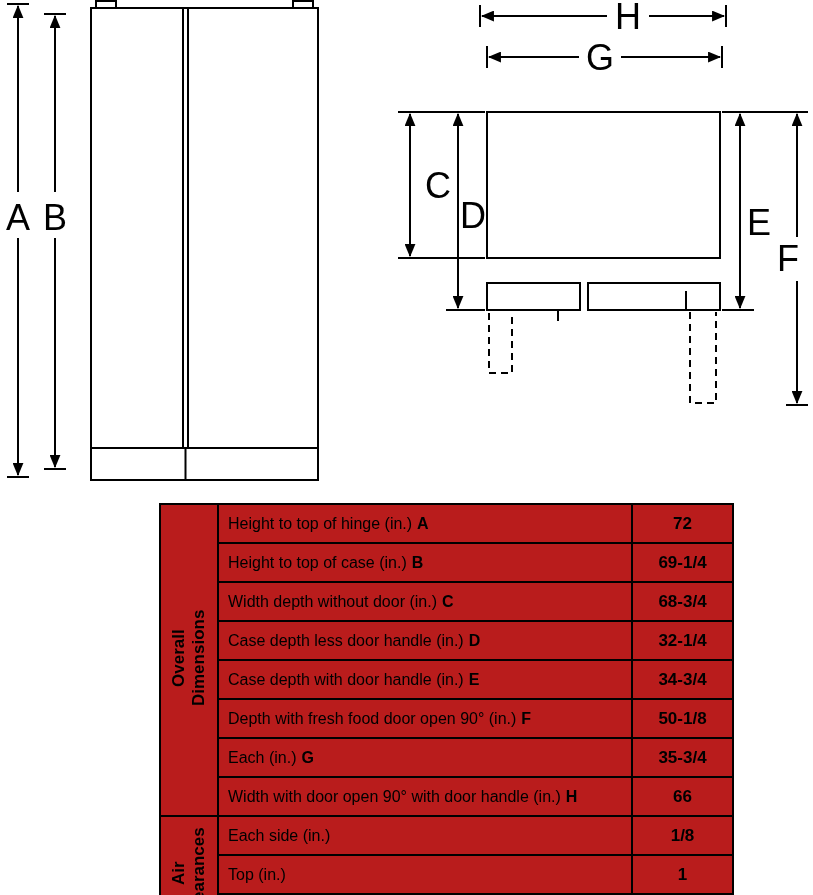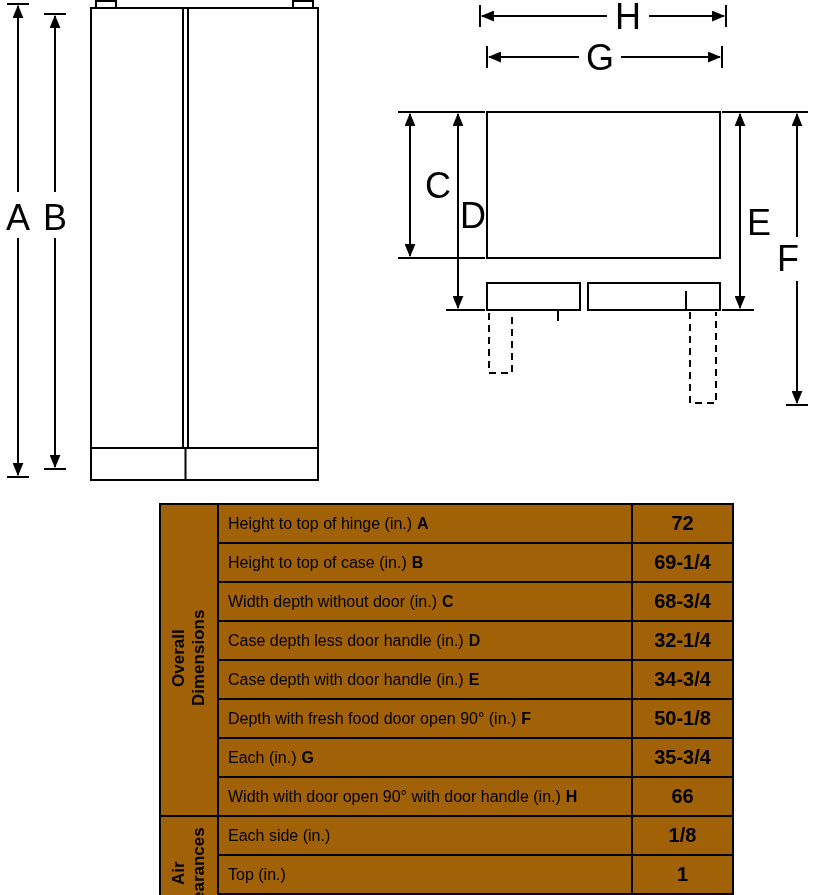--- a/index.html
+++ b/index.html
@@ -22,36 +22,36 @@
     position: absolute;
     left: 159px;
     top: 503px;
     border-collapse: collapse;
     background: #fff;
   }
   table.spec td {
     border: 2px solid #000;
     height: 35px;
     vertical-align: middle;
-    background: #a16207;
+    background: #b91c1c;
     color: #000;
   }
   td.group { width: 54px; text-align: center; }
   td.lbl {
     width: 397px;
     padding: 0 6px 0 9px;
     font-size: 16px;
     white-space: nowrap;
     overflow: hidden;
   }
   td.val {
     width: 97px;
     text-align: center;
     font-weight: bold;
-    font-size: 20px;
+    font-size: 17px;
   }
   .key { font-weight: bold; margin-left: 5px; font-size: 16px; }
   .vert-label {
     display: inline-block;
     writing-mode: vertical-rl;
     transform: rotate(180deg);
     font-weight: bold;
     font-size: 17px;
     line-height: 1.15;
     text-align: center;

